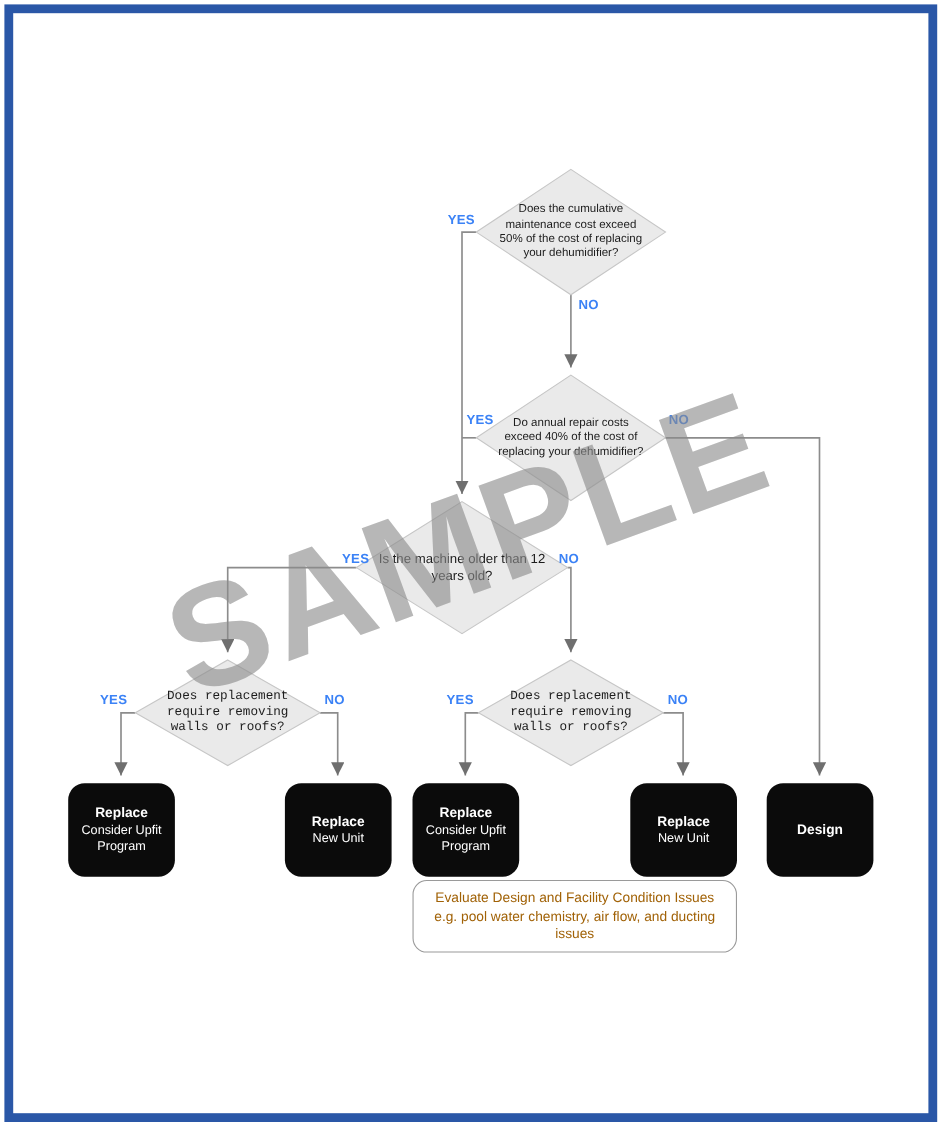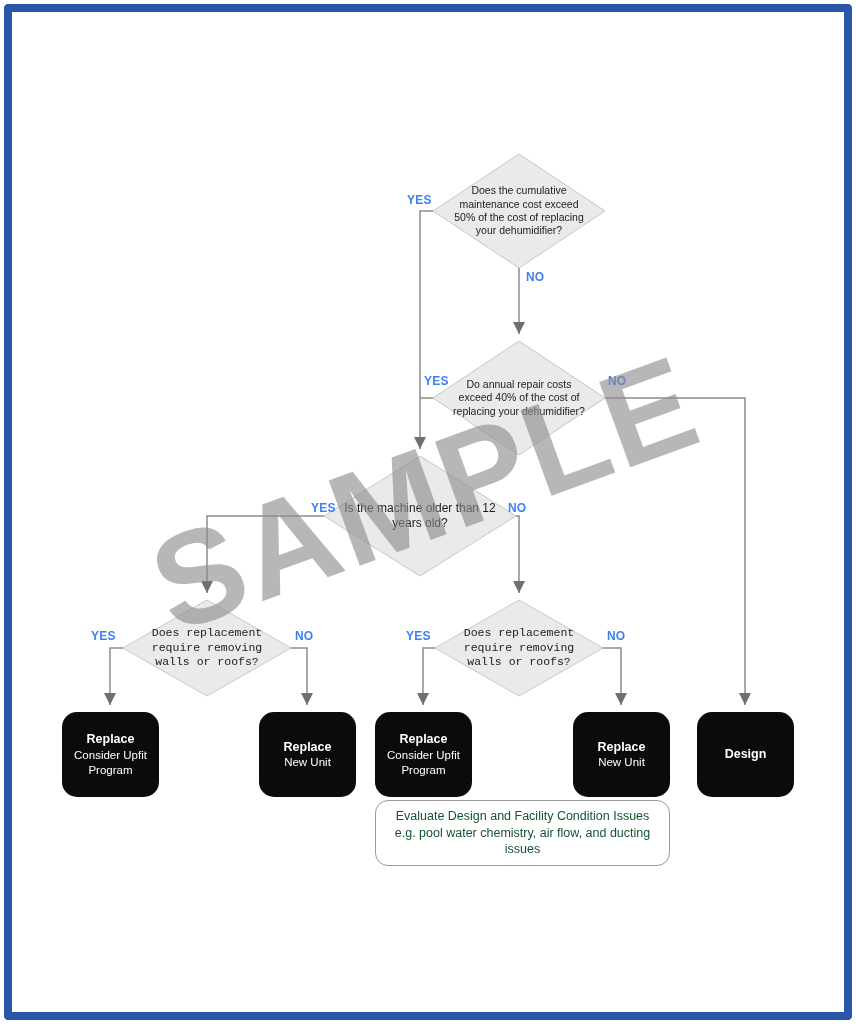--- a/index.html
+++ b/index.html
@@ -1,18 +1,18 @@
 <!DOCTYPE html>
 <html><head>
 <meta charset="utf-8">
 <style>
   html,body{margin:0;padding:0;background:#ffffff;}
   .page{
     position:relative;width:856px;height:1024px;background:#ffffff;overflow:hidden;
-    font-family:"Liberation Sans", sans-serif;color:#111;border-radius:18px;
+    font-family:"Liberation Sans", sans-serif;color:#111;
   }
   .frame{
     position:absolute;left:4px;top:4px;right:4px;bottom:4px;
     border:8px solid #2a57a7;pointer-events:none;z-index:6;
   }
   .wires{position:absolute;left:0;top:0;z-index:1;}
   .dtext{
     position:absolute;display:flex;align-items:center;justify-content:center;
     text-align:center;color:#1c1c1c;box-sizing:border-box;z-index:2;line-height:1.28;
   }
@@ -26,21 +26,21 @@
   .term{
     position:absolute;width:97px;height:85px;background:#0b0b0b;border-radius:15px;
     color:#ffffff;display:flex;flex-direction:column;align-items:center;justify-content:center;
     text-align:center;line-height:1.3;z-index:2;box-sizing:border-box;padding:0 6px;
   }
   .term .t{font-weight:bold;font-size:12.5px;}
   .term .s{font-size:11.5px;}
   .note{
     position:absolute;left:375px;top:800px;width:295px;height:66px;background:#ffffff;
     border:1.5px solid #9a9a9a;border-radius:13px;display:flex;align-items:center;
-    justify-content:center;text-align:center;font-size:12.5px;line-height:1.35;color:#14532d;
+    justify-content:center;text-align:center;font-size:12.5px;line-height:1.35;color:#a16207;
     box-sizing:border-box;padding:0 10px;z-index:2;
   }
   .watermark{
     position:absolute;left:140px;top:418px;width:570px;text-align:center;
     font-size:132px;font-weight:bold;letter-spacing:3px;color:rgba(138,138,138,0.62);
     transform:rotate(-20deg);z-index:5;pointer-events:none;white-space:nowrap;
   }
 </style>
 </head>
 <body>

